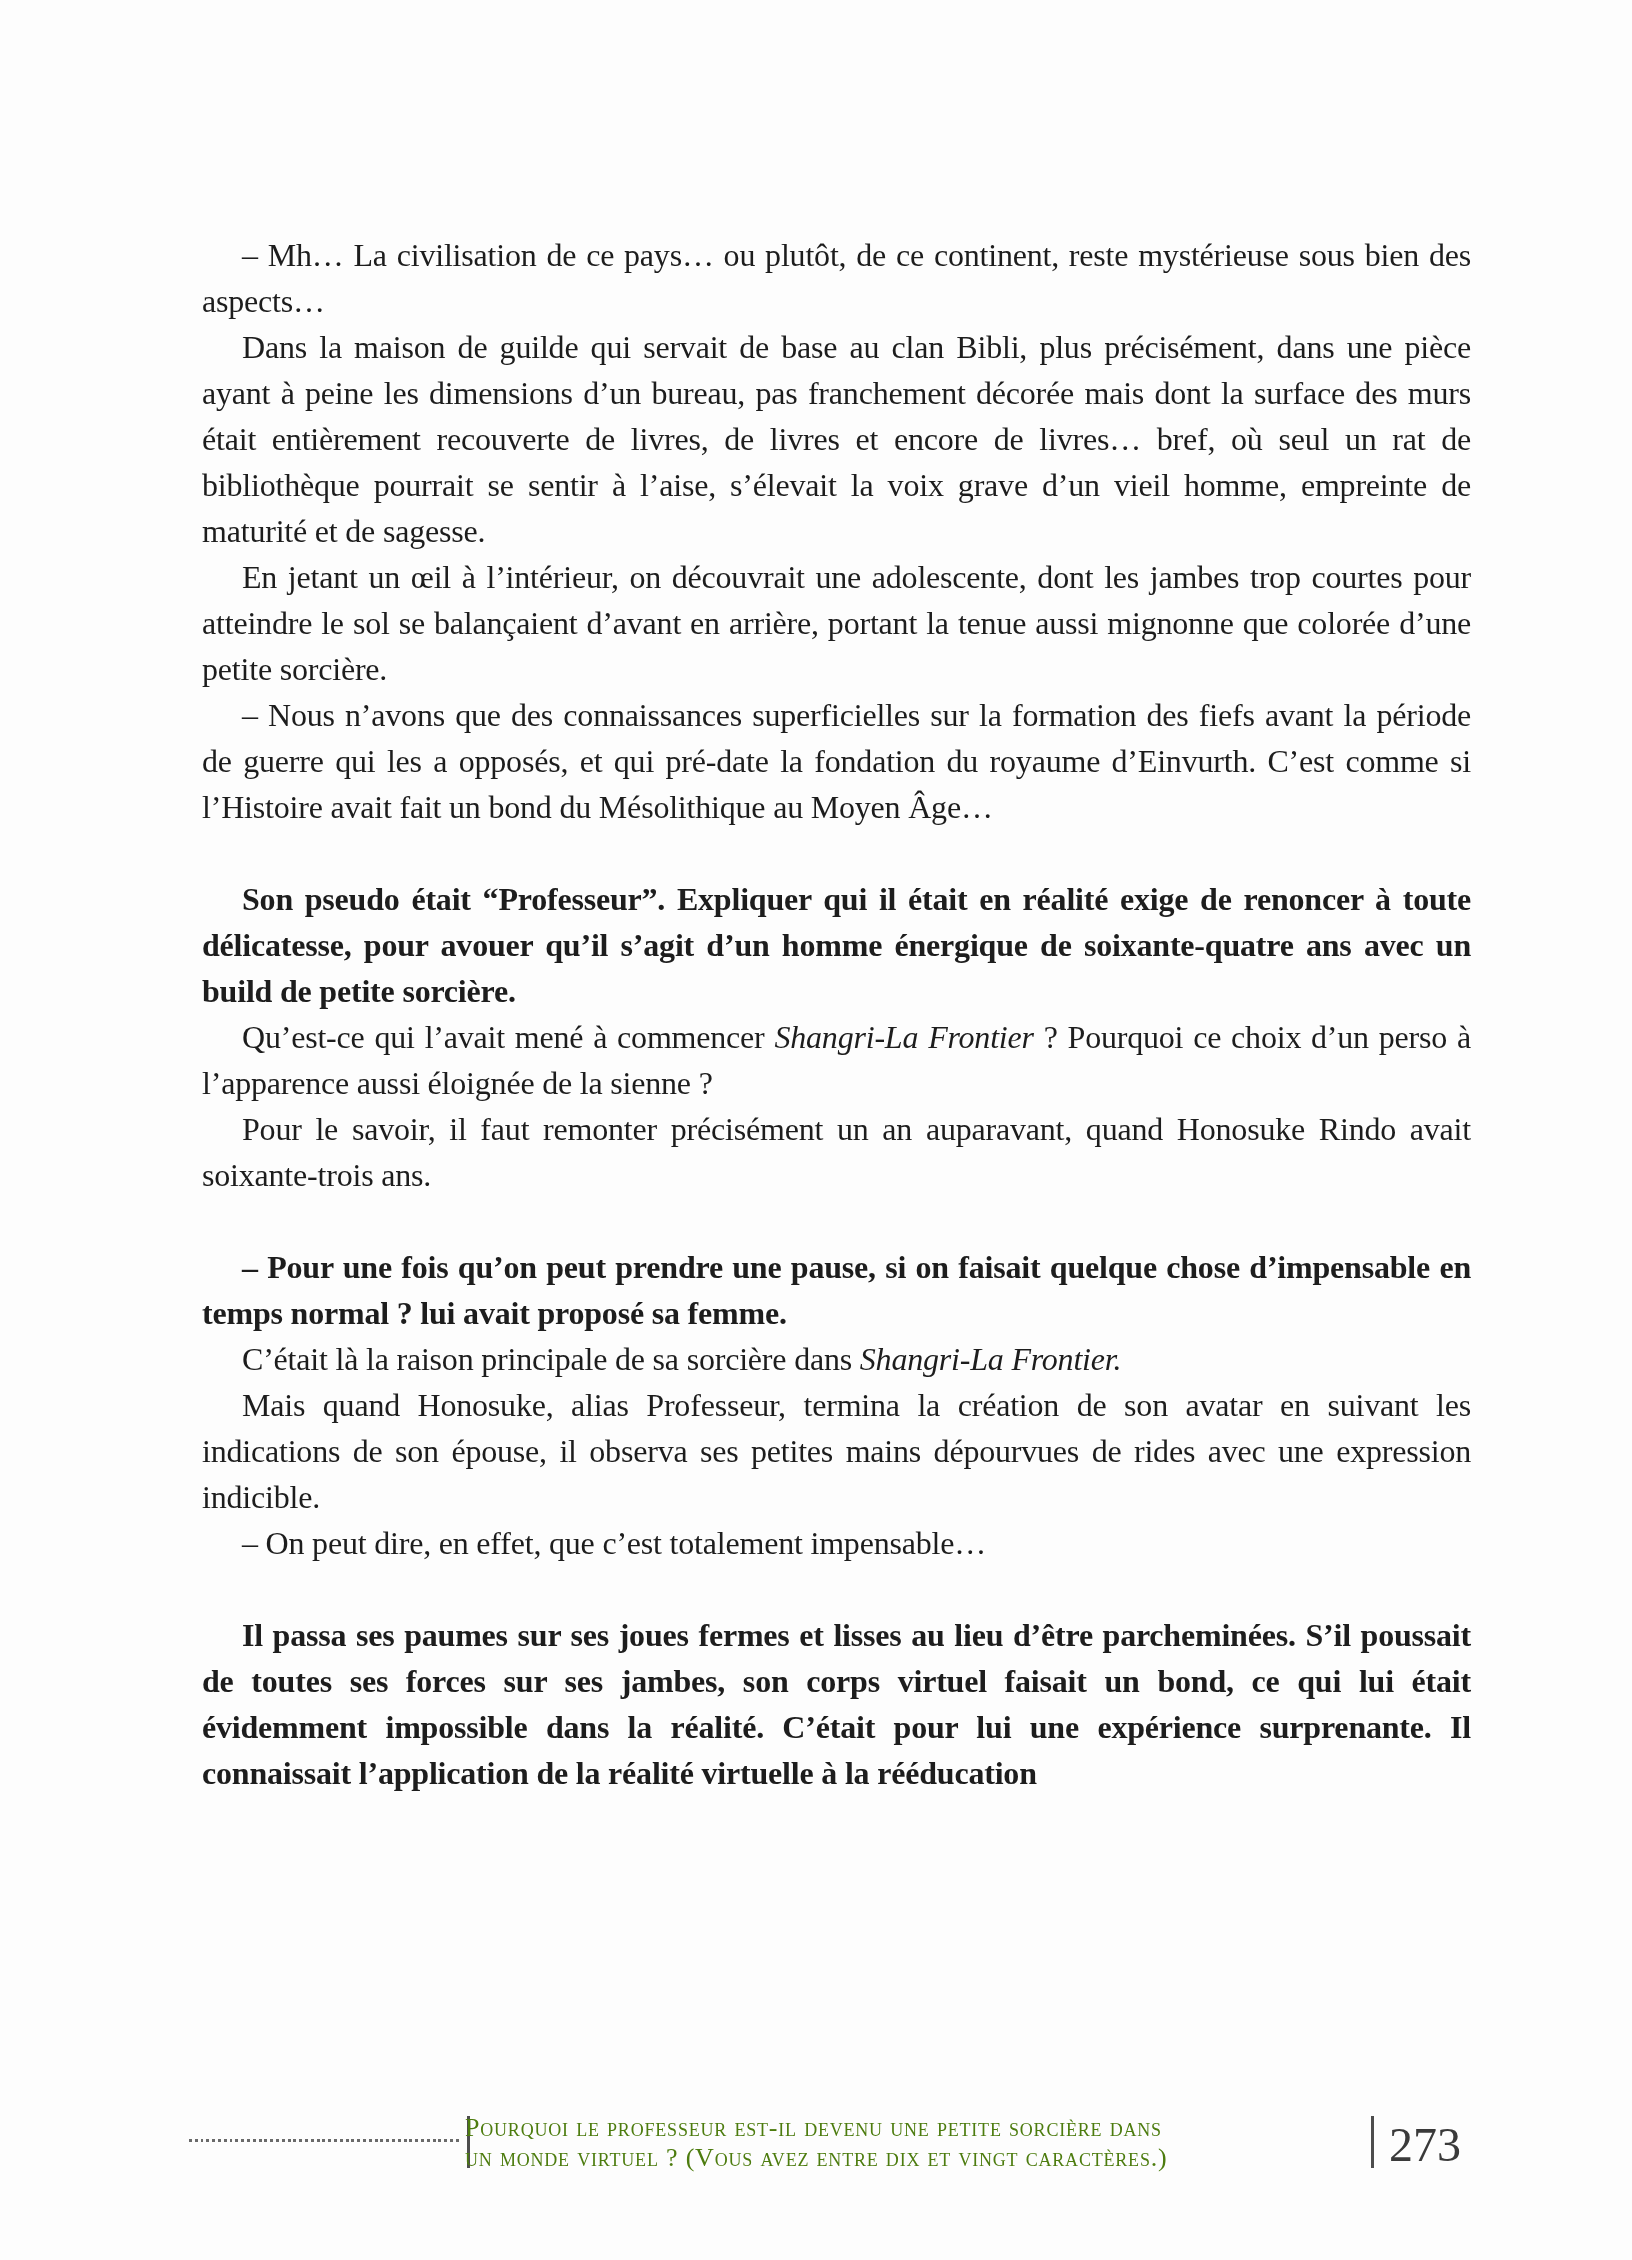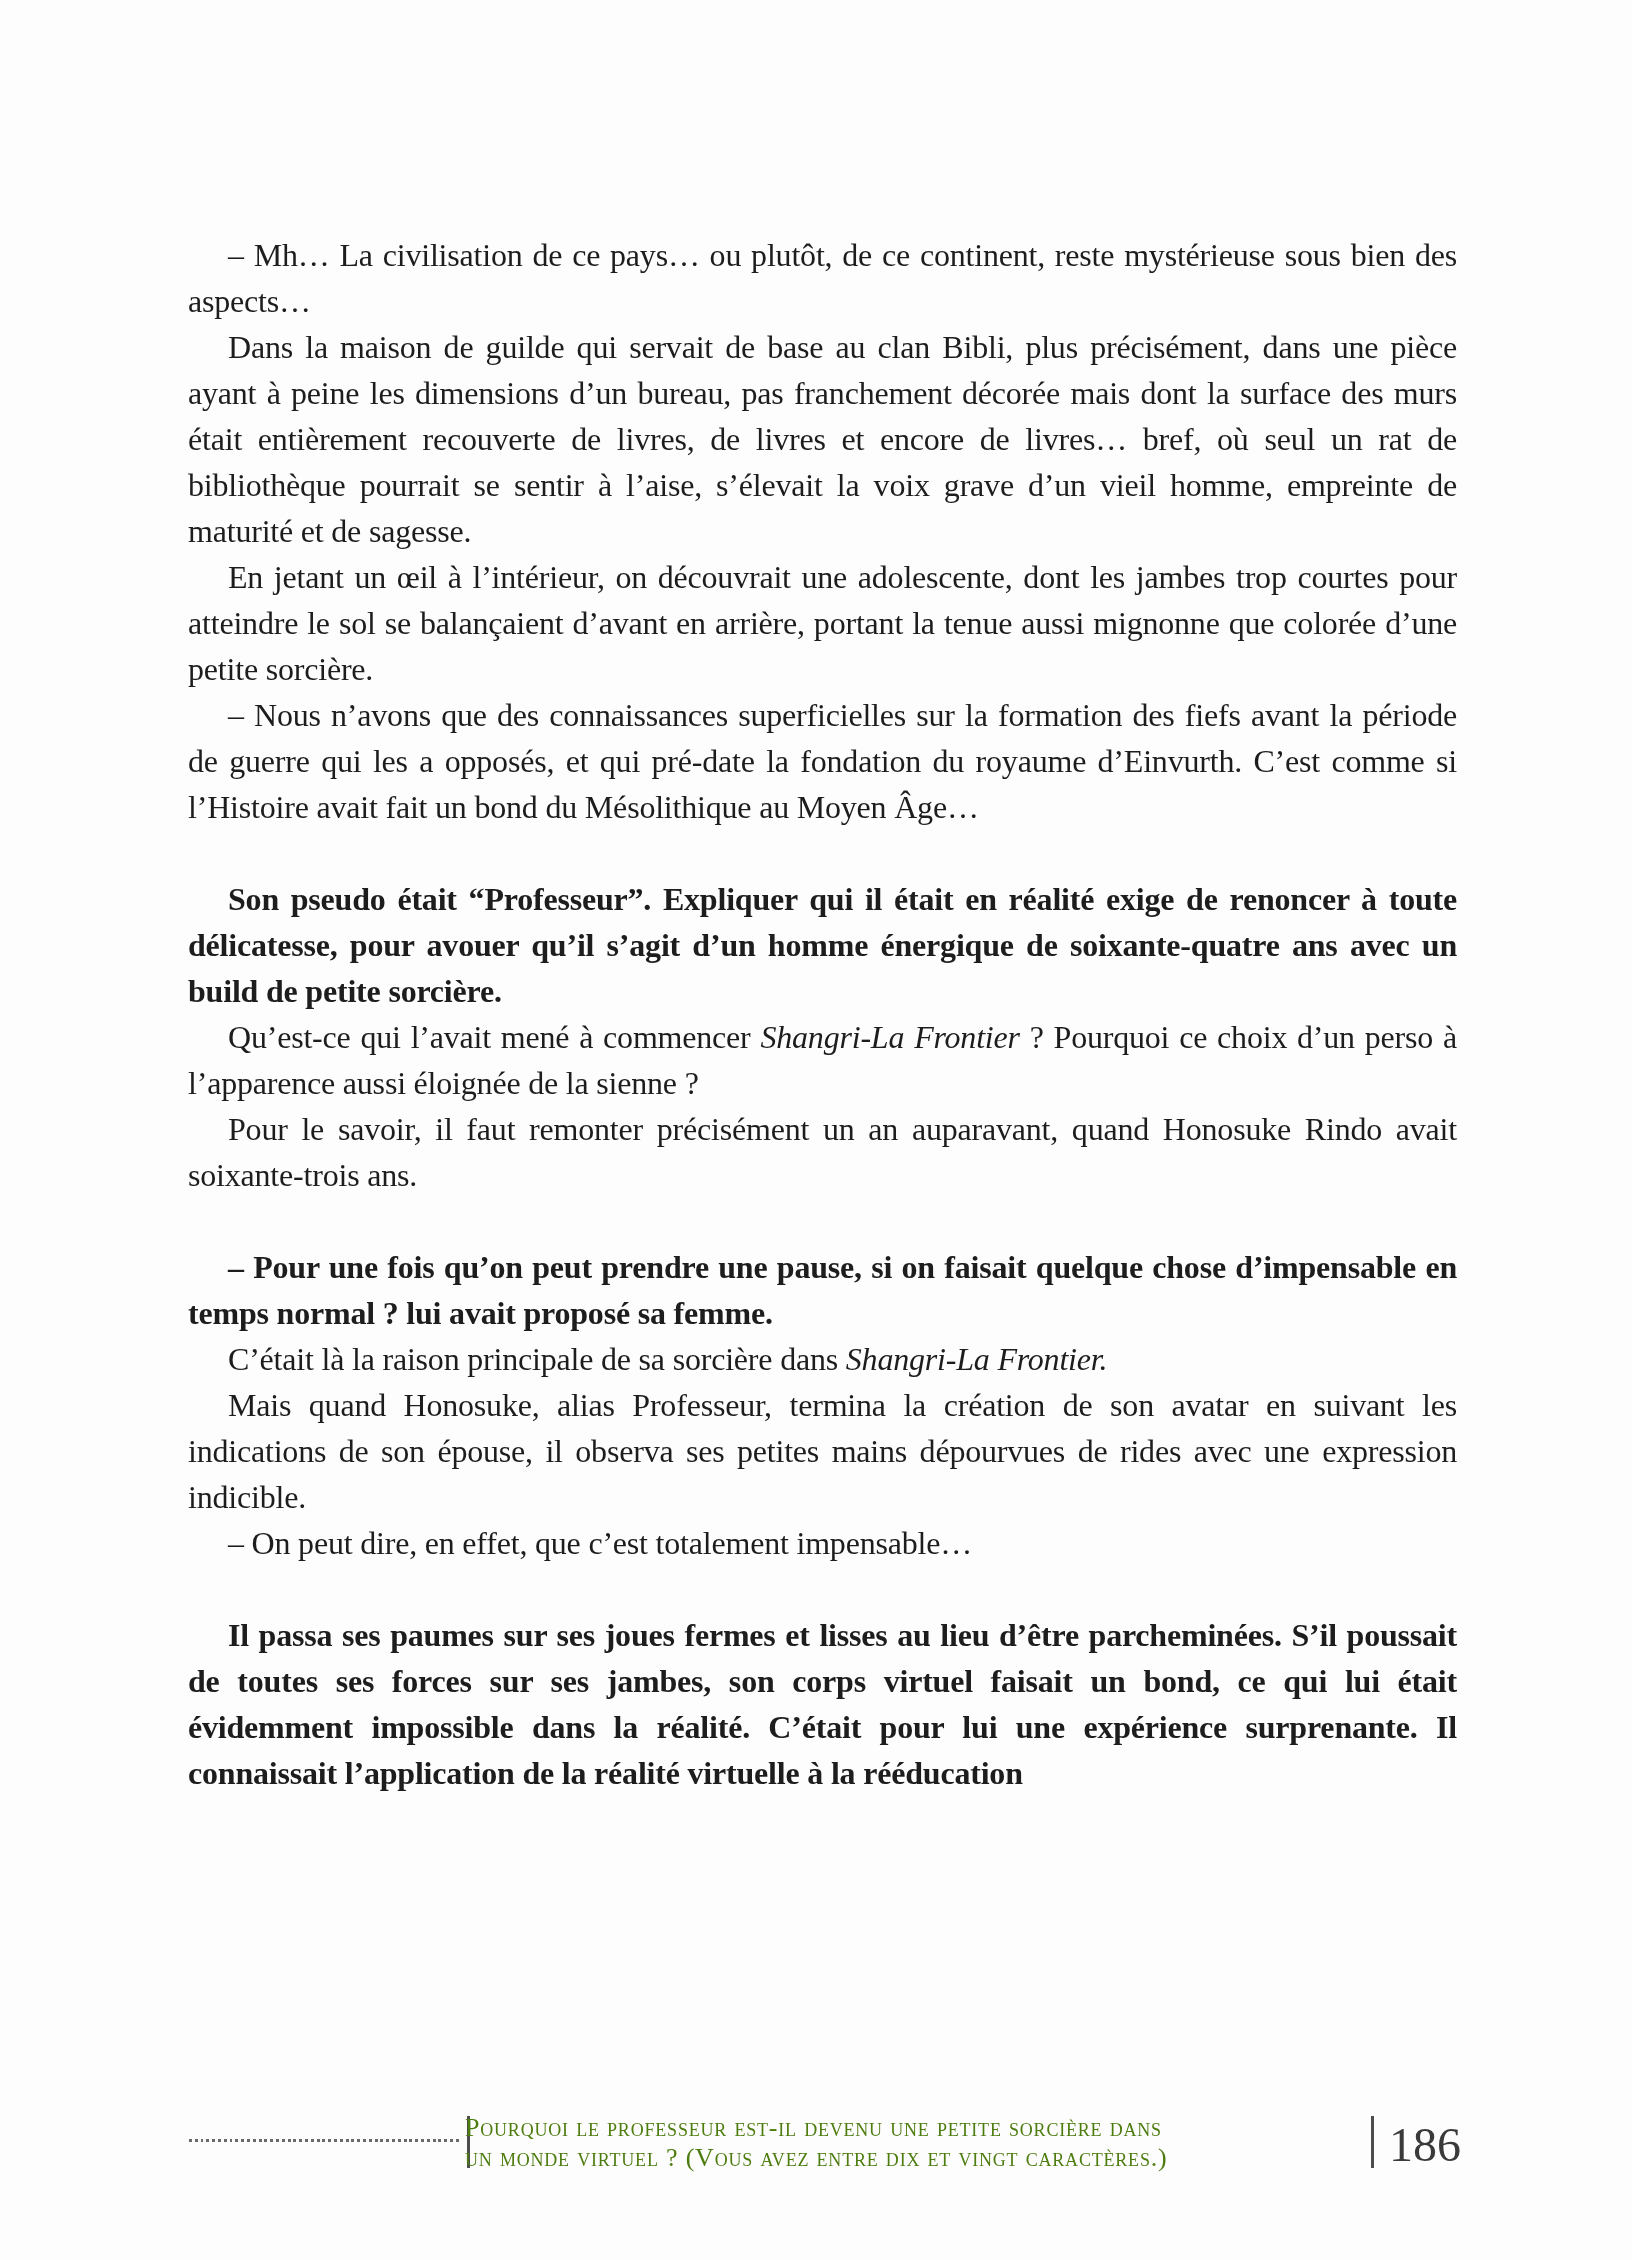--- a/index.html
+++ b/index.html
@@ -11,21 +11,21 @@
     background: #fdfdfd;
     font-family: "Liberation Serif", "DejaVu Serif", serif;
   }
   .page {
     position: absolute;
     inset: 0;
   }
   
   .text-block {
     position: absolute;
-    left: 188px;
+    left: 202px;
     top: 232px;
     width: 1269px;
     font-size: 32px;
     line-height: 46px;
     letter-spacing: -0.2px;
     color: #1d1d1d;
     text-align: justify;
   }
   .para {
     margin: 0;
@@ -94,17 +94,17 @@
     </div>
 
   <div>
     <div class="footer-rule"></div>
     <div class="footer-bar bar-left"></div>
     <div class="footer-title">
       <div class="rt-line">Pourquoi le professeur est-il devenu une petite sorcière dans</div>
       <div class="rt-line">un monde virtuel ? (Vous avez entre dix et vingt caractères.)</div>
     </div>
     <div class="footer-bar bar-right"></div>
-    <div class="page-number">186</div>
+    <div class="page-number">273</div>
   </div>
 
 </div>
 
 
 </body></html>

